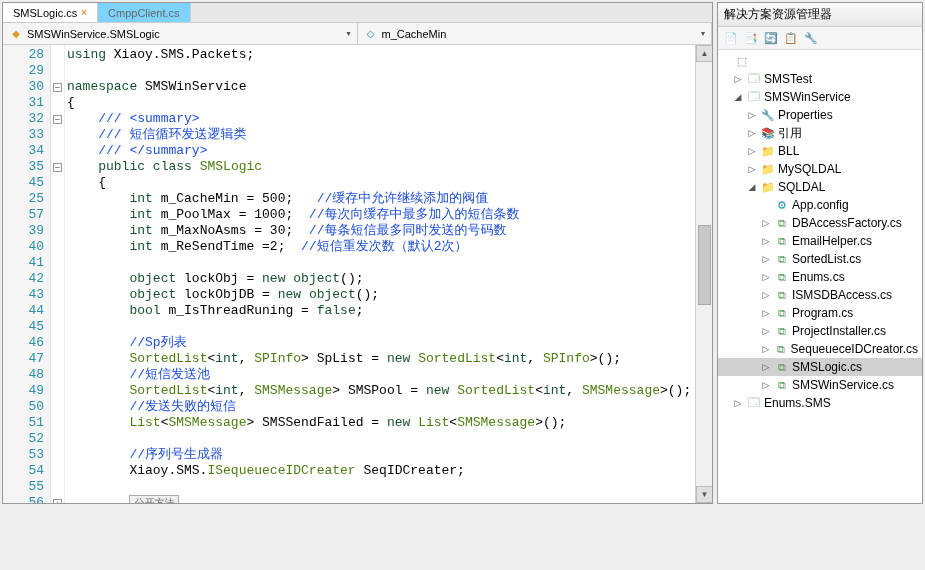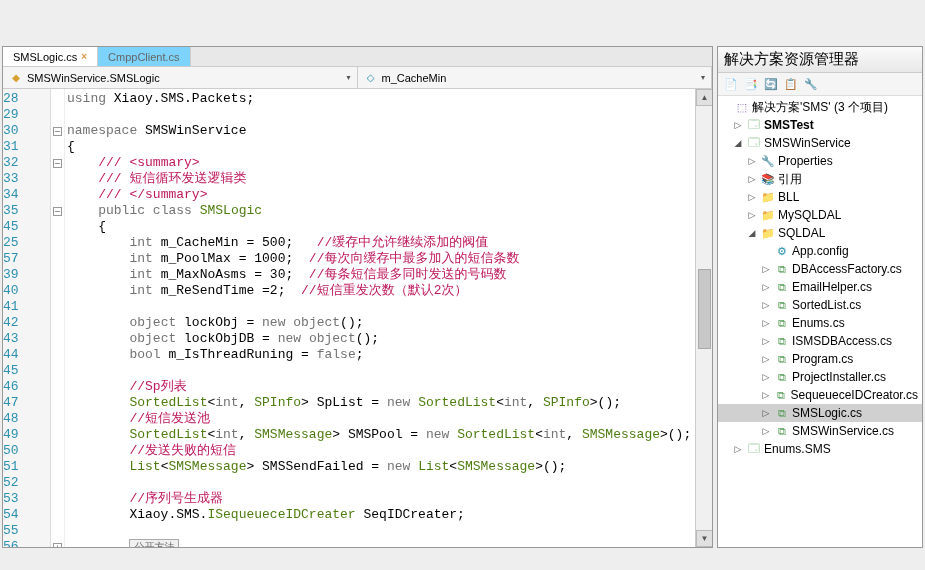--- a/index.html
+++ b/index.html
@@ -1,65 +1,65 @@
 <!DOCTYPE html>
 <html><head>
 <meta charset="utf-8">
 <style>
 * { margin: 0; padding: 0; box-sizing: border-box; }
 body { font-family: "Segoe UI", Tahoma, sans-serif; font-size: 12px; background: #eee; overflow: hidden; width: 925px; height: 570px; }
-.main { display: flex; width: 925px; height: 506px; margin-top: 44px; }
+.main { display: flex; width: 925px; height: 506px; }
 .editor-pane { flex: 1; display: flex; flex-direction: column; background: #fff; border: 1px solid #999; margin: 2px; }
 .tabs { display: flex; background: #e8e8e8; border-bottom: 1px solid #ccc; height: 20px; }
 .tab { padding: 1px 10px; background: #fff; border-right: 1px solid #ccc; display: flex; align-items: center; gap: 4px; font-size: 11px; cursor: pointer; }
 .tab.active { background: #fff; }
 .tab.inactive { background: #7dd3fc; color: #666; }
 .tab-close { color: #d94; font-weight: bold; font-size: 10px; cursor: pointer; }
 .dropdowns { display: flex; background: #f5f5f5; border-bottom: 1px solid #ccc; height: 22px; }
 .dropdown { flex: 1; display: flex; align-items: center; padding: 0 6px; border-right: 1px solid #ccc; gap: 4px; font-size: 11px; }
 .dropdown-icon { width: 14px; height: 14px; display: inline-flex; align-items: center; justify-content: center; font-size: 10px; }
 .dropdown-arrow { margin-left: auto; font-size: 8px; color: #555; }
 .code-area { flex: 1; display: flex; overflow: hidden; position: relative; }
-.gutter { width: 48px; background: #f5f5f5; border-right: 1px solid #ddd; padding-right: 6px; color: #2b91af; font-family: Consolas, "Courier New", monospace; font-size: 13px; line-height: 16px; padding-top: 2px; }
+.gutter { width: 48px; background: #f5f5f5; border-right: 1px solid #ddd; text-align: right; padding-right: 6px; color: #2b91af; font-family: Consolas, "Courier New", monospace; font-size: 13px; line-height: 16px; padding-top: 2px; }
 .gutter-line { height: 16px; }
 .fold-col { width: 14px; background: #fff; border-right: 1px solid #eee; font-family: monospace; font-size: 9px; color: #888; padding-top: 2px; }
 .fold-cell { height: 16px; text-align: center; line-height: 16px; }
 .fold-cell .box { display: inline-block; width: 9px; height: 9px; border: 1px solid #999; line-height: 7px; font-size: 9px; color: #666; background: #fff; }
 .code { flex: 1; font-family: Consolas, "Courier New", monospace; font-size: 13px; line-height: 16px; white-space: pre; padding-top: 2px; padding-left: 2px; overflow: hidden; }
 .code-line { height: 16px; }
-.kw { color: #737373; }
+.kw { color: #14532d; }
 .type { color: #4d7c0f; }
-.comment { color: #be185d; }
+.comment { color: #1d4ed8; }
 .region-badge { display: inline-block; border: 1px solid #aaa; background: #f0f0f0; padding: 0 4px; font-size: 10px; color: #666; }
 .scrollbar-v { width: 17px; background: #f0f0f0; border-left: 1px solid #ccc; position: relative; }
 .scroll-thumb { position: absolute; top: 180px; left: 2px; width: 13px; height: 80px; background: #c8c8c8; border: 1px solid #aaa; }
 .scroll-btn { position: absolute; left: 0; width: 17px; height: 17px; background: #e0e0e0; border: 1px solid #bbb; text-align: center; font-size: 8px; line-height: 15px; color: #555; }
 .scroll-btn.up { top: 0; }
 .scroll-btn.down { bottom: 0; }
 .solution-pane { width: 206px; background: #fff; border: 1px solid #999; margin: 2px; display: flex; flex-direction: column; }
-.solution-header { background: linear-gradient(#fafafa,#e8e8e8); border-bottom: 1px solid #ccc; padding: 3px 6px; font-size: 15px; }
+.solution-header { background: linear-gradient(#fafafa,#e8e8e8); border-bottom: 1px solid #ccc; padding: 3px 6px; font-size: 12px; }
 .solution-toolbar { display: flex; gap: 2px; padding: 2px 4px; border-bottom: 1px solid #ddd; background: #f5f5f5; }
 .tb-btn { width: 18px; height: 18px; border: 1px solid transparent; display: flex; align-items: center; justify-content: center; font-size: 11px; }
 .tree { flex: 1; overflow: auto; padding: 2px 0; font-size: 12px; }
 .tree-item { display: flex; align-items: center; height: 18px; padding-right: 4px; gap: 2px; white-space: nowrap; cursor: pointer; }
 .tree-item.selected { background: #d0d0d0; }
 .tree-arrow { width: 12px; text-align: center; font-size: 9px; color: #555; }
 .tree-icon { width: 16px; height: 14px; display: inline-flex; align-items: center; justify-content: center; font-size: 11px; }
 .folder-icon { color: #e8c050; }
 .csfile-icon { color: #5a9e5a; }
 .csproj-icon { color: #5a9e5a; }
 .sln-icon { color: #6a3fa0; }
 .ref-icon { color: #888; }
 .prop-icon { color: #888; }
 .config-icon { color: #2b91af; }
 .indent0 { padding-left: 2px; }
 .indent1 { padding-left: 14px; }
 .indent2 { padding-left: 28px; }
 .indent3 { padding-left: 42px; }
-.bold { font-weight: bold; }
+.bold { font-weight: normal; }
 </style>
 </head>
 <body>
 
 <div class="main">
   <div class="editor-pane">
     <div class="tabs">
       <div class="tab active">
         <span>SMSLogic.cs</span>
         <span class="tab-close">×</span>
@@ -162,21 +162,20 @@
       <div class="tb-btn">📄</div>
       <div class="tb-btn">📑</div>
       <div class="tb-btn">🔄</div>
       <div class="tb-btn">📋</div>
       <div class="tb-btn">🔧</div>
     </div>
     <div class="tree">
       <div class="tree-item indent0">
         <span class="tree-arrow"></span>
         <span class="tree-icon sln-icon">⬚</span>
-        <span>解决方案'SMS' (3 个项目)</span>
       </div>
       <div id="tree-body">
           <div class="tree-item indent1">
             <span class="tree-arrow">▷</span>
             <span class="tree-icon csproj-icon">🗔</span>
             <span class="bold">SMSTest</span>
           </div>
           <div class="tree-item indent1">
             <span class="tree-arrow">◢</span>
             <span class="tree-icon csproj-icon">🗔</span>

